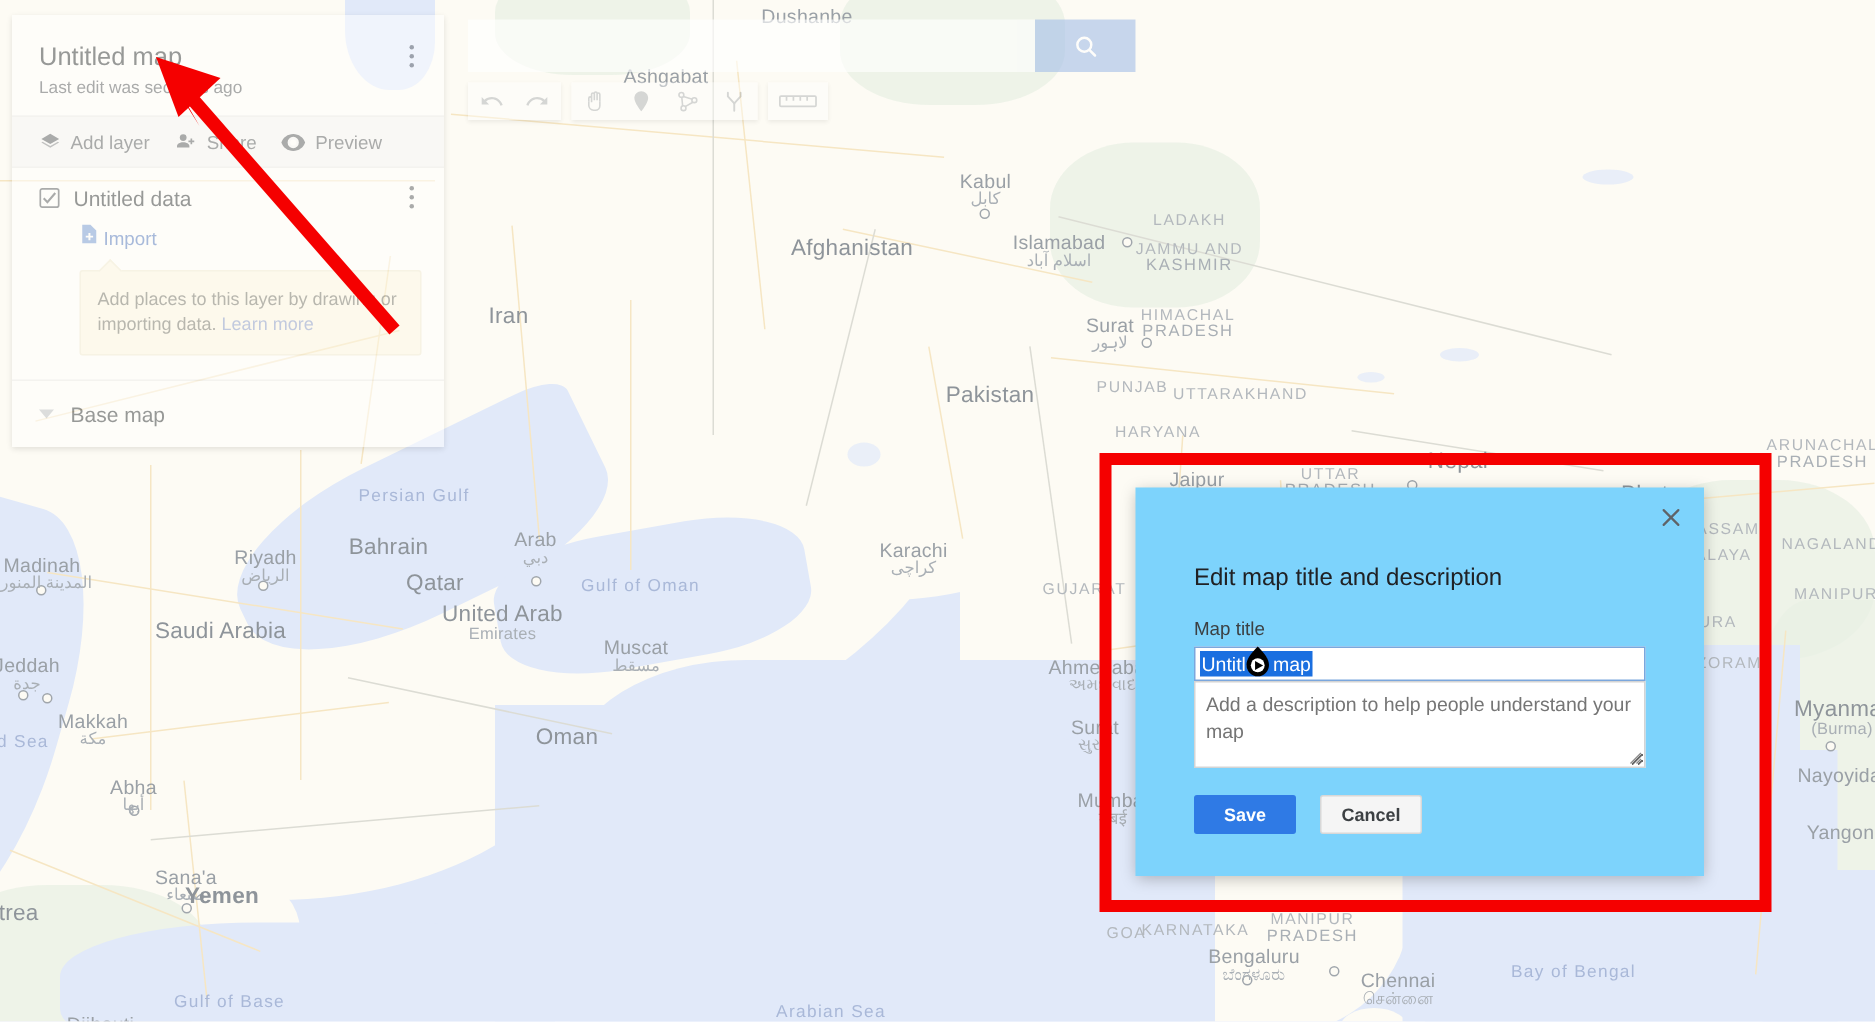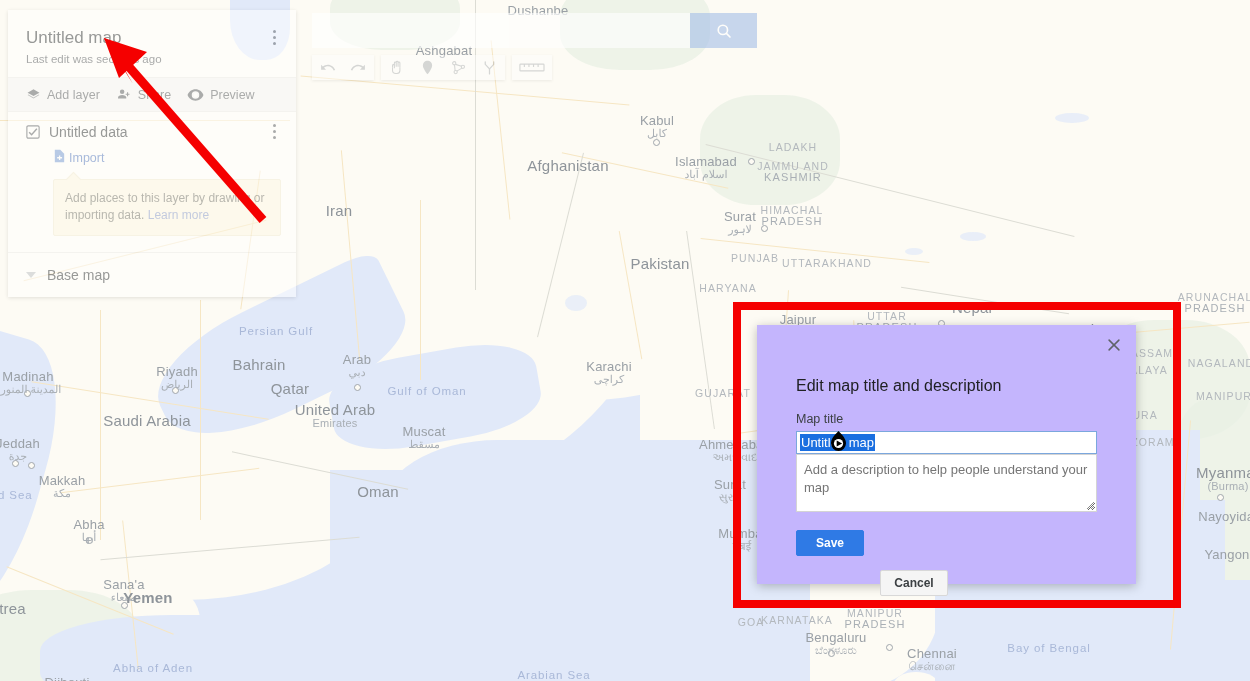--- a/index.html
+++ b/index.html
@@ -269,21 +269,21 @@
     width: 448px; height: 306px;
     border: 8px solid #f50000;
     box-sizing: border-box;
   }
 
   
   #dialog {
     position: absolute;
     left: 757px; top: 325px;
     width: 379px; height: 259px;
-    background: #c4b5fd;
+    background: #7dd3fc;
     box-shadow: 0 2px 10px rgba(0,0,0,.26);
     box-sizing: border-box;
   }
   #dlg-close {
     position: absolute;
     right: 8px; top: 8px;
     width: 28px; height: 28px;
     display: flex;
     align-items: center;
     justify-content: center;
@@ -360,21 +360,20 @@
   #cancel-button {
     width: 68px; height: 26px;
     background: #f5f5f5;
     color: #3c4043;
     border: 1px solid #d8d8d8;
     font-size: 12px;
     font-weight: bold;
     font-family: "Liberation Sans", sans-serif;
     cursor: pointer;
     border-radius: 2px;
-    margin-top: 40px;
   }
   #resize-grip {
     position: absolute;
     right: 2px;
     bottom: 2px;
     width: 10px; height: 10px;
     pointer-events: none;
   }
   .ta-wrap { position: relative; width: 301px; }
 
@@ -501,21 +500,21 @@
         <div class="maplabel country" style="left: 339px; top: 203px;"><span>Iran</span></div>
         <div class="maplabel city" style="left: 657px; top: 114px;"><span>Kabul</span><span class="native">كابل</span></div>
         <div class="maplabel city" style="left: 706px; top: 155px;"><span>Islamabad</span><span class="native">اسلام آباد</span></div>
         <div class="maplabel state" style="left: 793px; top: 142px;"><span>LADAKH</span></div>
         <div class="maplabel state" style="left: 793px; top: 161px;"><span>JAMMU AND</span><span class="native">KASHMIR</span></div>
         <div class="maplabel city" style="left: 740px; top: 210px;"><span>Surat</span><span class="native">لاہور</span></div>
         <div class="maplabel state" style="left: 792px; top: 205px;"><span>HIMACHAL</span><span class="native">PRADESH</span></div>
         <div class="maplabel country" style="left: 660px; top: 256px;"><span>Pakistan</span></div>
         <div class="maplabel state" style="left: 755px; top: 253px;"><span>PUNJAB</span></div>
         <div class="maplabel state" style="left: 827px; top: 258px;"><span>UTTARAKHAND</span></div>
-        <div class="maplabel state" style="left: 728px; top: 283px;"><span>HARYANA</span></div>
+        <div class="maplabel state" style="left: 772px; top: 283px;"><span>HARYANA</span></div>
         <div class="maplabel city" style="left: 798px; top: 313px;"><span>Jaipur</span></div>
         <div class="maplabel state" style="left: 887px; top: 311px;"><span>UTTAR</span><span class="native">PRADESH</span></div>
         <div class="maplabel country" style="left: 972px; top: 300px;"><span>Nepal</span></div>
         <div class="maplabel country" style="left: 1105px; top: 322px;"><span>Bhutan</span></div>
         <div class="maplabel state" style="left: 1215px; top: 292px;"><span>ARUNACHAL</span><span class="native">PRADESH</span></div>
         <div class="maplabel state" style="left: 1152px; top: 348px;"><span>ASSAM</span></div>
         <div class="maplabel state" style="left: 1221px; top: 358px;"><span>NAGALAND</span></div>
         <div class="maplabel state" style="left: 1131px; top: 365px;"><span>MEGHALAYA</span></div>
         <div class="maplabel state" style="left: 1224px; top: 391px;"><span>MANIPUR</span></div>
         <div class="maplabel state" style="left: 1131px; top: 410px;"><span>TRIPURA</span></div>
@@ -544,21 +543,21 @@
         <div class="maplabel country" style="left: 147px; top: 413px;"><span>Saudi Arabia</span></div>
         <div class="maplabel city" style="left: 424px; top: 425px;"><span>Muscat</span><span class="native">مسقط</span></div>
         <div class="maplabel city" style="left: 18px; top: 437px;"><span>Jeddah</span><span class="native">جدة</span></div>
         <div class="maplabel city" style="left: 62px; top: 474px;"><span>Makkah</span><span class="native">مكة</span></div>
         <div class="maplabel country" style="left: 378px; top: 484px;"><span>Oman</span></div>
         <div class="maplabel sea" style="left: 7px; top: 489px;"><span>Red Sea</span></div>
         <div class="maplabel city" style="left: 89px; top: 518px;"><span>Abha</span><span class="native">أبها</span></div>
         <div class="maplabel city" style="left: 124px; top: 578px;"><span>Sana'a</span><span class="native">صنعاء</span></div>
         <div class="maplabel country" style="left: 148px; top: 590px; font-weight: bold;"><span>Yemen</span></div>
         <div class="maplabel country" style="left: 3px; top: 601px;"><span>Eritrea</span></div>
-        <div class="maplabel sea" style="left: 153px; top: 662px;"><span>Abha of Aden</span></div>
+        <div class="maplabel sea" style="left: 153px; top: 662px;"><span>Gulf of Base</span></div>
         <div class="maplabel city" style="left: 67px; top: 676px;"><span>Djibouti</span></div>
         <div class="maplabel sea" style="left: 554px; top: 669px;"><span>Arabian Sea</span></div>
         <div class="maplabel sea" style="left: 427px; top: 385px;"><span>Gulf of Oman</span></div>
       </div>
   </div>
 
   <div id="searchbar">
     <input id="search-input" type="text" placeholder="" style="">
     <button id="search-button">
       <span>

